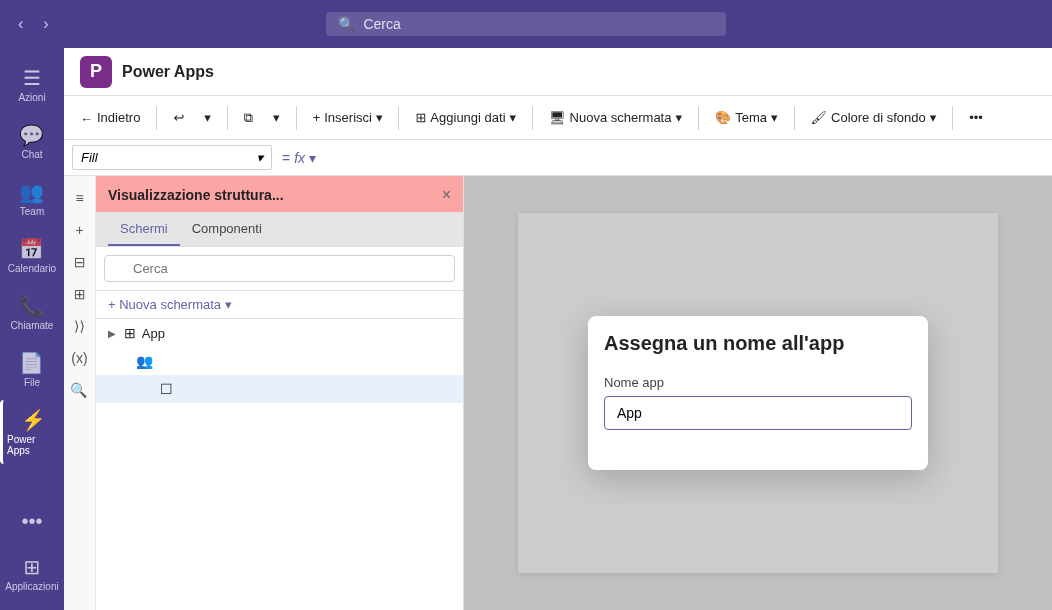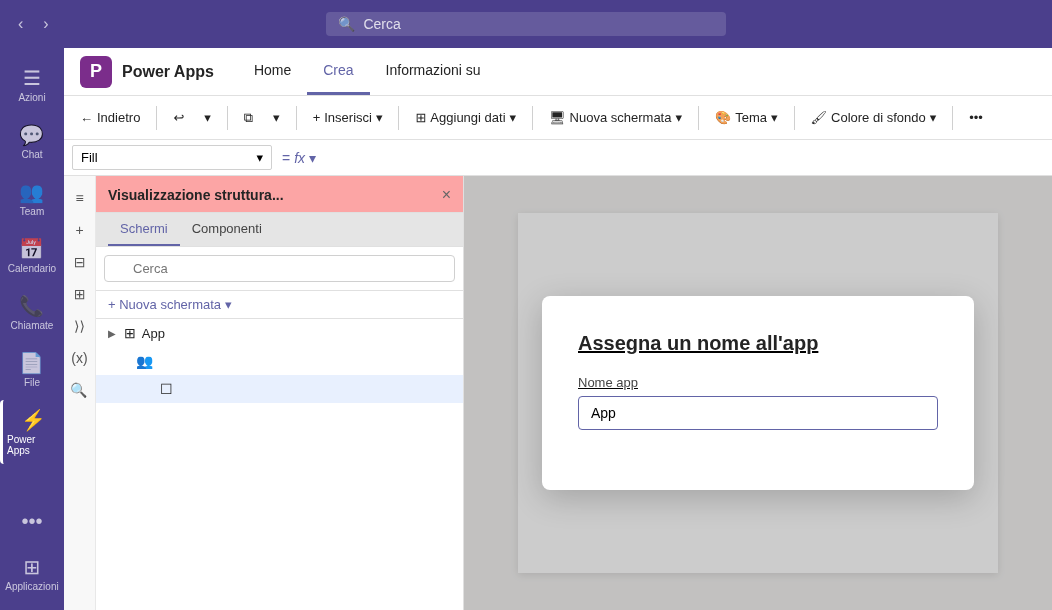--- a/index.html
+++ b/index.html
@@ -172,20 +172,21 @@
     .formula-selector {
       width: 200px;
       border: 1px solid #d0d0d0;
       border-radius: 2px;
       padding: 4px 8px;
       font-size: 13px;
       display: flex;
       align-items: center;
       justify-content: space-between;
       cursor: pointer;
+      font-style: italic;
     }
     .formula-eq {
       padding: 0 10px;
       color: #6264a7;
       font-size: 14px;
       display: flex;
       align-items: center;
       gap: 4px;
     }
     .formula-value {
@@ -357,24 +358,23 @@
       position: absolute;
       top: 0; left: 0; right: 0; bottom: 0;
       background: rgba(0,0,0,0.2);
       display: flex;
       align-items: center;
       justify-content: center;
     }
     .dialog {
       background: white;
       border-radius: 8px;
-      padding: 36px;
-      width: 432px;
+      padding: 16px;
+      width: 340px;
       box-shadow: 0 8px 32px rgba(0,0,0,0.2);
-      text-decoration: underline;
     }
     .dialog-title {
       font-size: 20px;
       font-weight: 600;
       color: #242424;
       margin-bottom: 20px;
     }
     .dialog-label {
       font-size: 13px;
       color: #444;
@@ -466,31 +466,20 @@
     </div>
   </div>
 
   <div class="app-area">
 
     <div class="app-header">
       <div class="app-logo">
         <span>P</span>
       </div>
       <span class="app-title">Power Apps</span>
-      <nav class="app-nav">
-        <div class="app-nav-item">
-          <span>Home</span>
-        </div>
-        <div class="app-nav-item active">
-          <span>Crea</span>
-        </div>
-        <div class="app-nav-item">
-          <span>Informazioni su</span>
-        </div>
-      </nav>
     </div>
 
     <div class="toolbar">
       <button class="toolbar-btn">
         <span>←</span>
         <span>Indietro</span>
       </button>
       <div class="toolbar-divider"></div>
       <button class="toolbar-btn">
         <span>↩</span>

